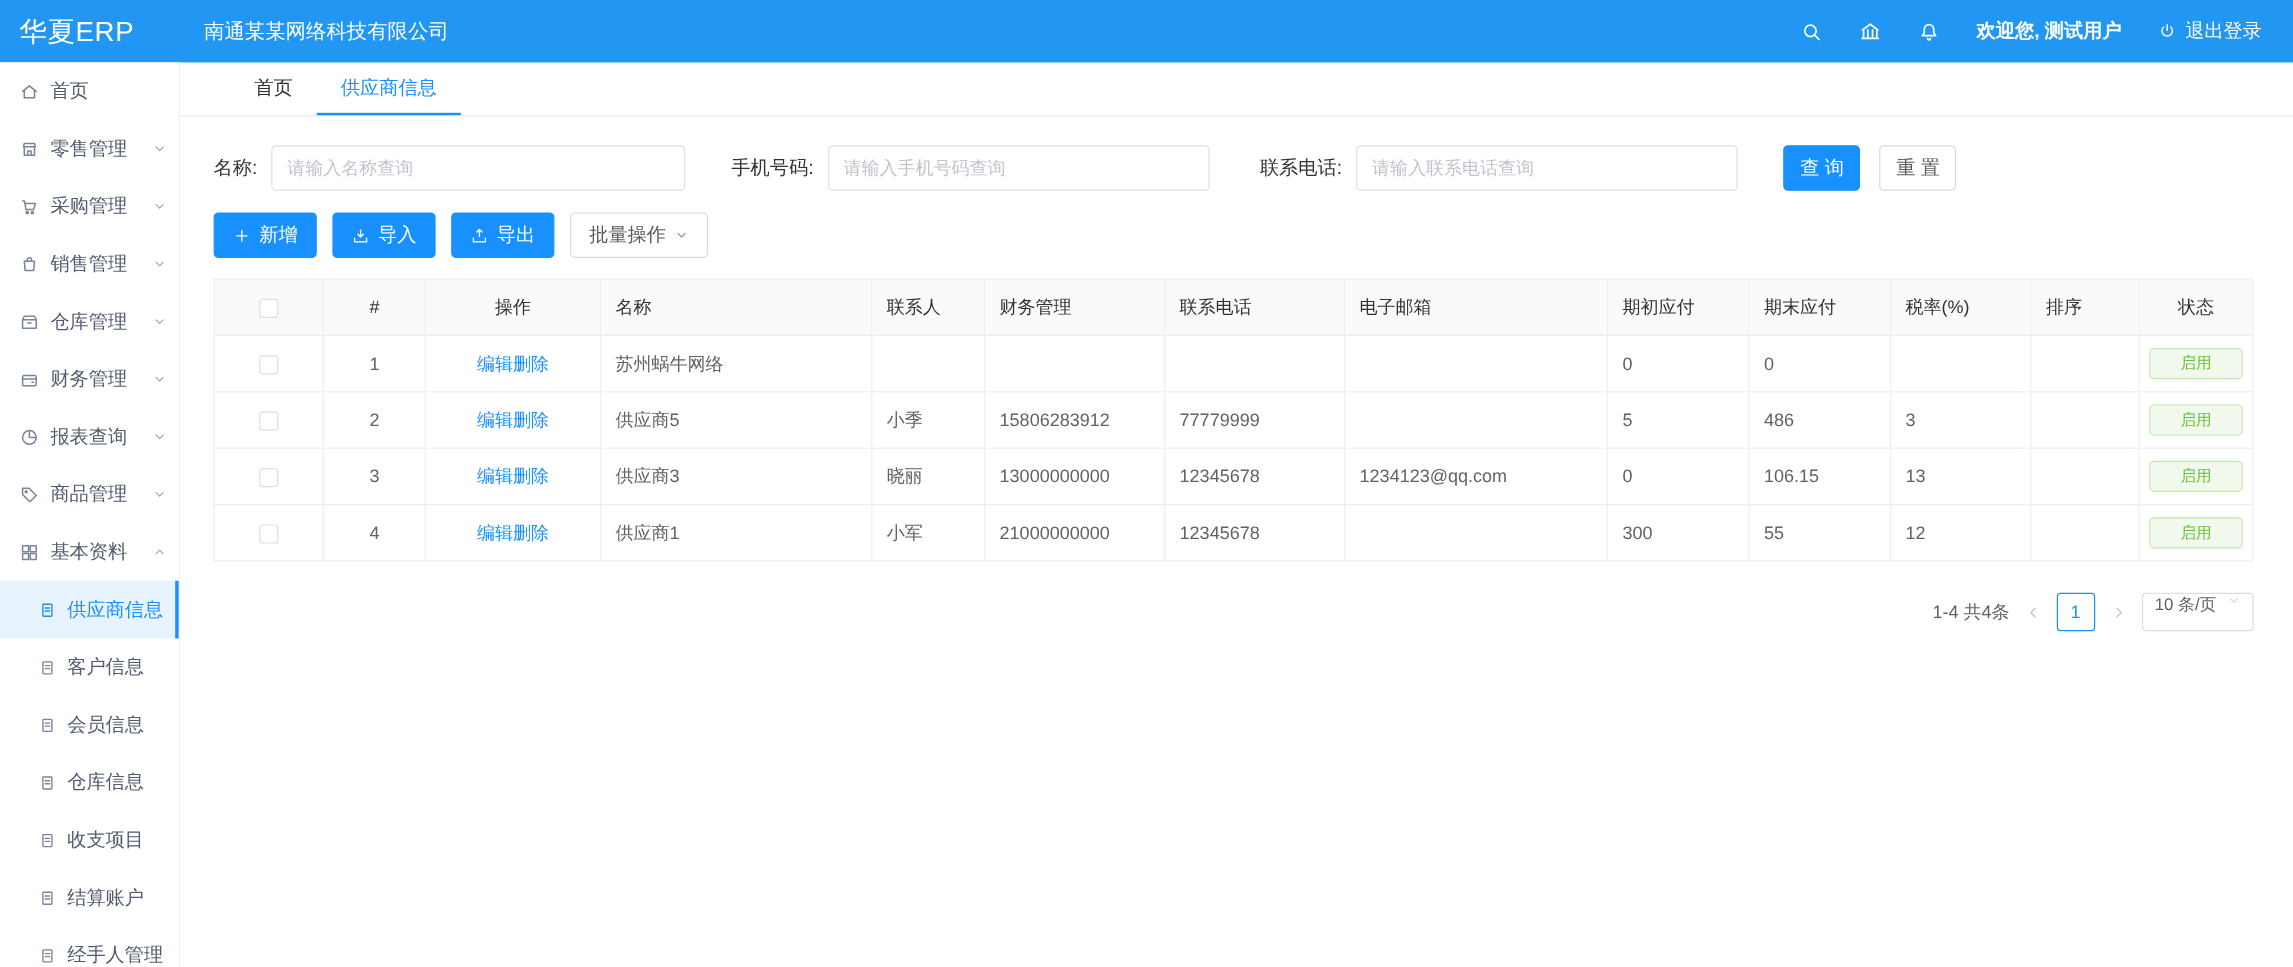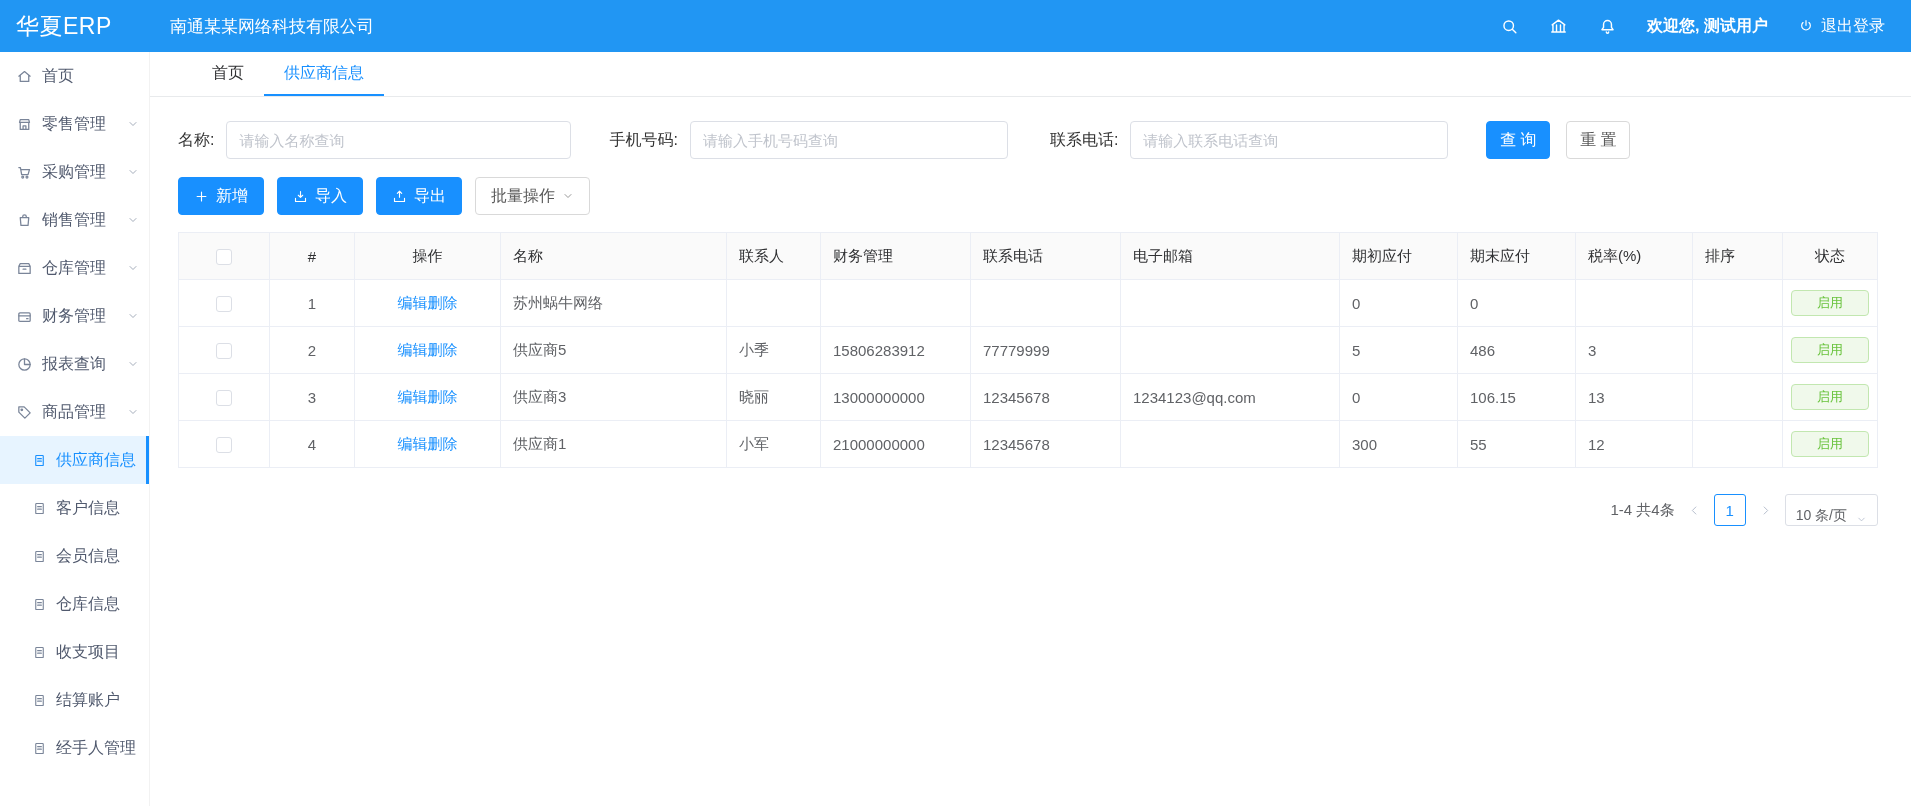--- a/index.html
+++ b/index.html
@@ -79,21 +79,21 @@
     background:#f0f9eb;border:1px solid #c2e7b0;border-radius:4px;line-height:1.2}
   input[type=checkbox]{appearance:none;-webkit-appearance:none;width:16px;height:16px;
     border:1px solid #dcdfe6;border-radius:3px;background:#fff;cursor:pointer;vertical-align:middle}
 
   
   .pagination{width:1700px;display:flex;justify-content:flex-end;align-items:center;
     margin-top:26px;gap:13px;font-size:15px;color:#606266}
   .page-chev{width:13px;height:13px;color:#b4bccc;cursor:pointer}
   .page-num{min-width:32px;height:32px;border:1px solid var(--primary);color:var(--primary);
     border-radius:3px;display:flex;align-items:center;justify-content:center;cursor:pointer;background:#fff}
-  .page-size{height:32px;border:1px solid #dcdfe6;border-radius:3px;display:flex;align-items:flex-end;
+  .page-size{height:32px;border:1px solid #dcdfe6;border-radius:3px;display:flex;align-items:flex-start;
     padding:0 10px;gap:9px;cursor:pointer;font-size:14px;background:#fff}
   .page-size .icon{width:11px;height:11px;color:#b4bccc}
 </style>
 </head>
 <body>
 
 <svg width="0" height="0" style="position:absolute" aria-hidden="true">
   <defs>
     <symbol id="i-home" viewBox="0 0 24 24">
         <path d="M4 11.5L12 5l8 6.5M6 10.5V19h12v-8.5"></path>
@@ -258,20 +258,29 @@
             <use href="#i-chevron-down"></use>
           </svg>
         </div>
         <div class="side-item">
           <svg class="icon side-icon">
             <use href="#i-goods"></use>
           </svg>
           <span class="side-label">商品管理</span>
           <svg class="icon side-chev">
             <use href="#i-chevron-down"></use>
+          </svg>
+        </div>
+        <div class="side-item">
+          <svg class="icon side-icon">
+            <use href="#i-grid"></use>
+          </svg>
+          <span class="side-label">基本资料</span>
+          <svg class="icon side-chev">
+            <use href="#i-chevron-up"></use>
           </svg>
         </div>
         <div class="side-sub active">
           <svg class="icon side-icon">
             <use href="#i-doc"></use>
           </svg>
           <span class="side-label">供应商信息</span>
         </div>
         <div class="side-sub">
           <svg class="icon side-icon">

